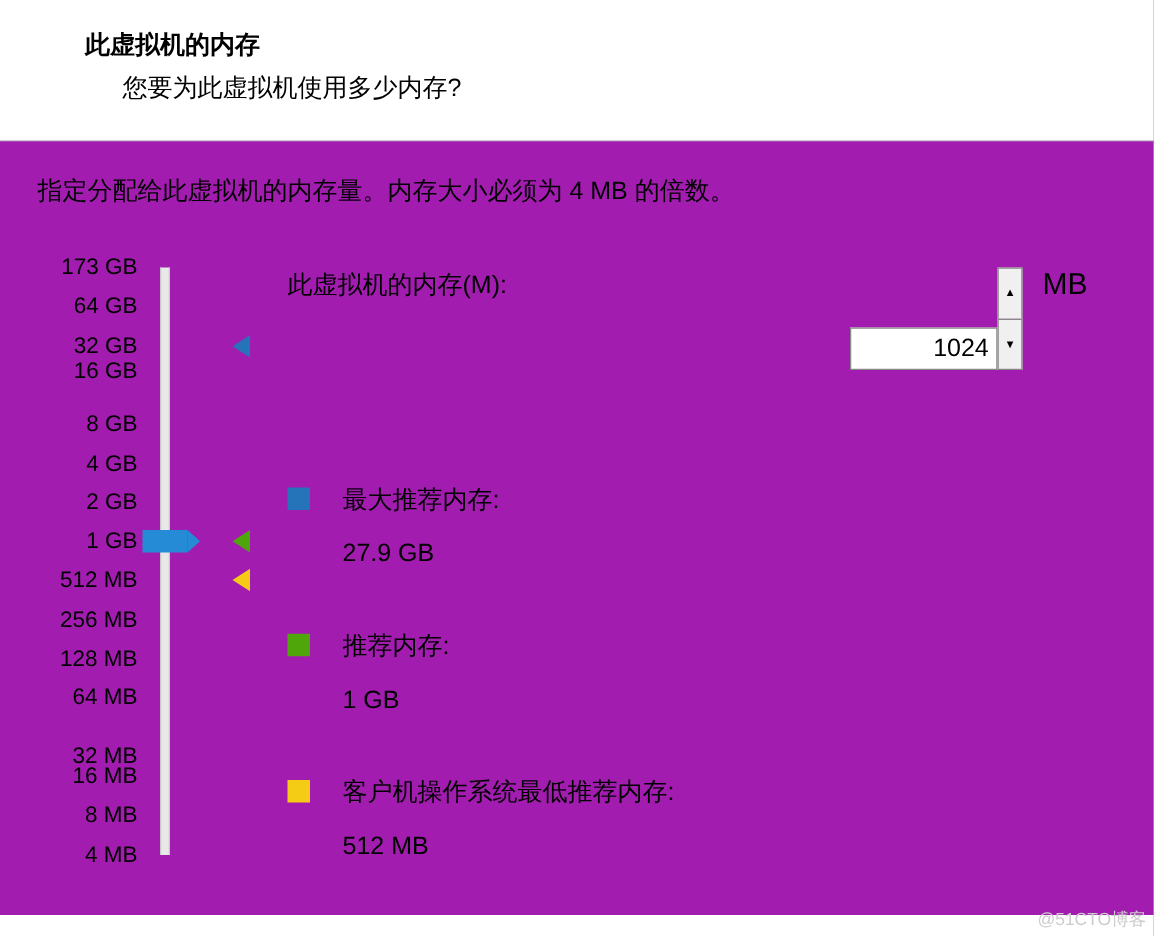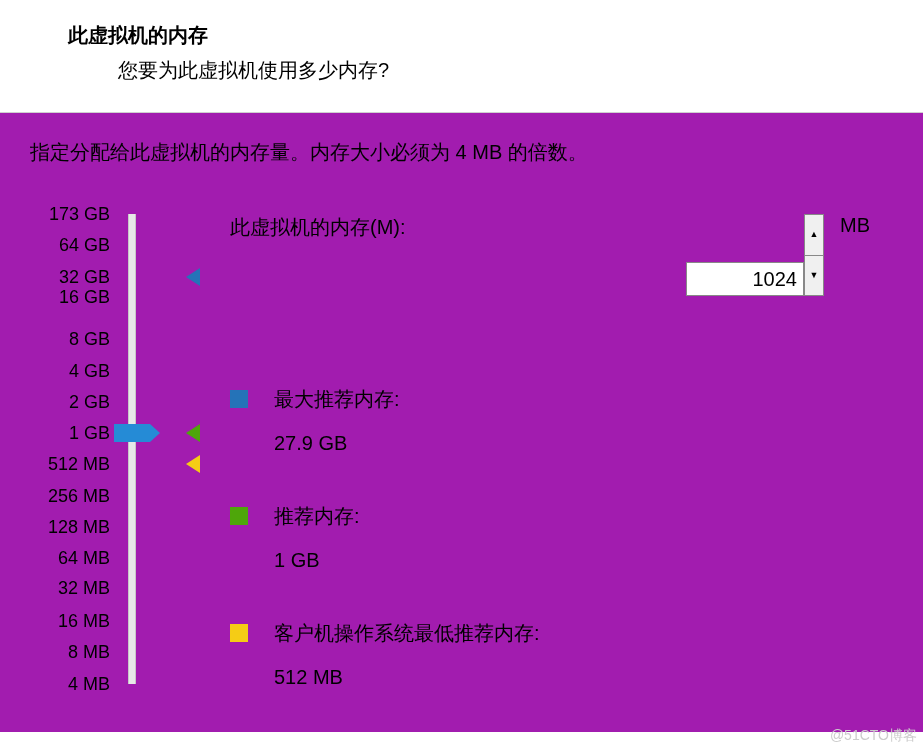--- a/index.html
+++ b/index.html
@@ -6,21 +6,21 @@
   body {
     margin: 0;
     font-family: "Microsoft YaHei", Tahoma, Arial, sans-serif;
     background: #fff;
     color: #000;
     font-size: 18px;
   }
   .wrap { width: 923px; height: 749px; position: relative; }
   .header { padding: 22px 0 0 68px; }
   .title { font-weight: bold; font-size: 20px; }
-  .subtitle { font-size: 20px; margin: 8px 0 0 50px; }
+  .subtitle { font-size: 20px; margin: 8px 0 0 30px; }
   .panel {
     border-top: 1px solid #d0d0d0;
     background: #a21caf;
     margin-top: 28px;
     padding: 26px 30px 30px 30px;
     height: 620px;
     position: relative;
   }
   .instruction { font-size: 20px; }
   .content { position: relative; margin-top: 48px; }
@@ -117,21 +117,21 @@
     border: 1px solid #888;
     background: #f0f0f0;
     display: flex;
     align-items: center;
     justify-content: center;
     font-size: 9px;
     line-height: 1;
     cursor: pointer;
   }
   .spin-btn:first-child { border-bottom: none; }
-  .unit { font-size: 20px; margin-left: 8px; }
+  .unit { font-size: 24px; margin-left: 8px; }
 
   .legend { margin-top: 90px; }
   .legend-item { display: flex; align-items: flex-start; margin-bottom: 48px; }
   .sq {
     width: 18px; height: 18px;
     margin-top: 4px;
     margin-right: 26px;
     flex: 0 0 18px;
   }
   .sq.blue   { background: #2573b8; }
@@ -167,21 +167,21 @@
             <div class="tick" style="top: 62.6px;">32 GB</div>
             <div class="tick" style="top: 83px;">16 GB</div>
             <div class="tick" style="top: 125.2px;">8 GB</div>
             <div class="tick" style="top: 156.5px;">4 GB</div>
             <div class="tick" style="top: 187.8px;">2 GB</div>
             <div class="tick" style="top: 219.1px;">1 GB</div>
             <div class="tick" style="top: 250.4px;">512 MB</div>
             <div class="tick" style="top: 281.7px;">256 MB</div>
             <div class="tick" style="top: 313px;">128 MB</div>
             <div class="tick" style="top: 344.3px;">64 MB</div>
-            <div class="tick" style="top: 374px;">32 MB</div>
+            <div class="tick" style="top: 391px;">32 MB</div>
             <div class="tick" style="top: 406.9px;">16 MB</div>
             <div class="tick" style="top: 438.2px;">8 MB</div>
             <div class="tick" style="top: 469.5px;">4 MB</div>
           </div>
         <div class="track"></div>
         <div class="handle" id="handle" style="top: 219.1px;"></div>
         <div class="marker blue" id="marker-max" style="top: 62.6px;"></div>
         <div class="marker green" id="marker-rec" style="top: 219.1px;"></div>
         <div class="marker yellow" id="marker-min" style="top: 250.4px;"></div>
       </div>

